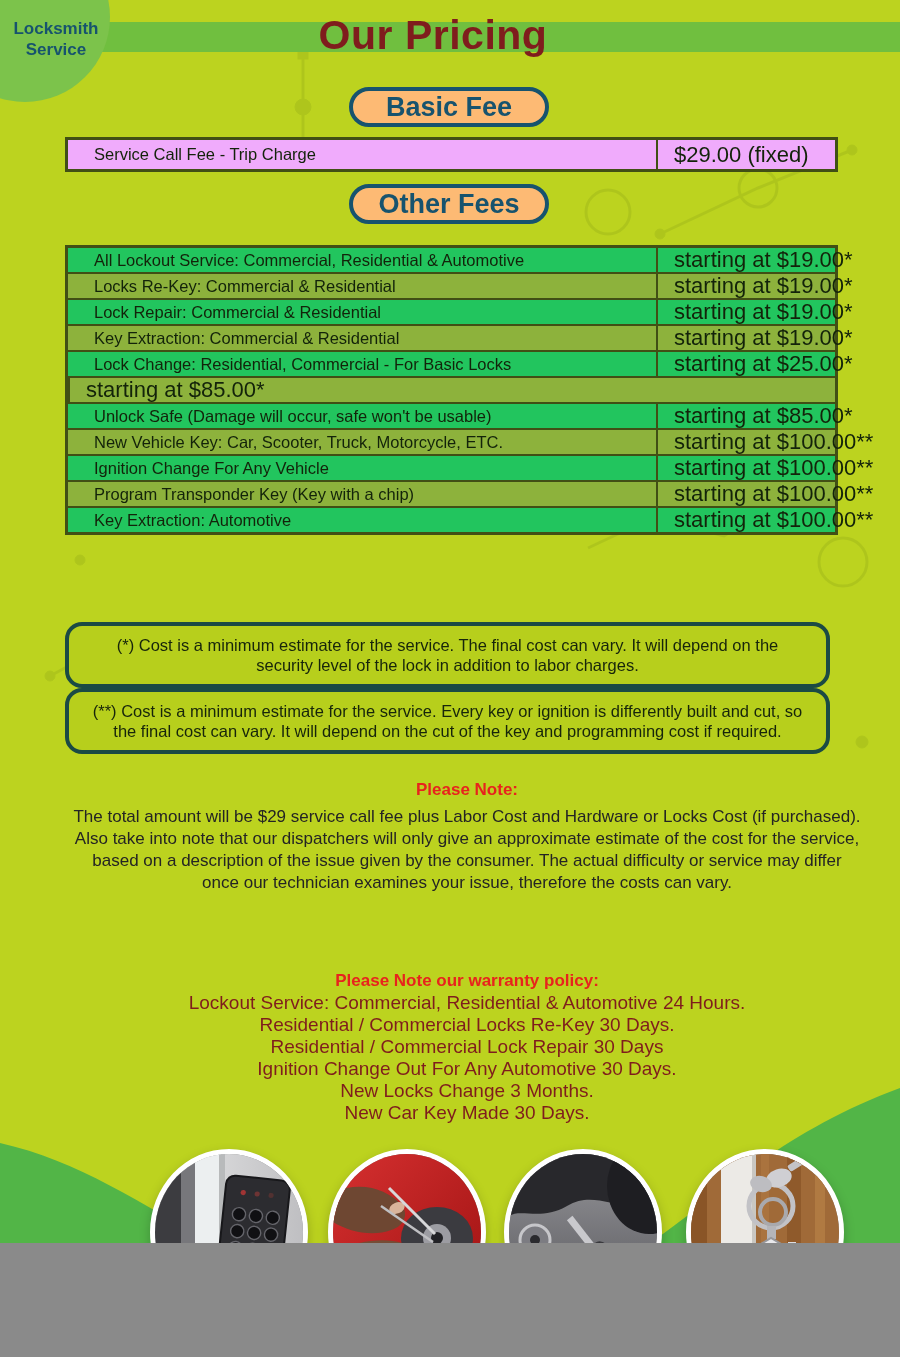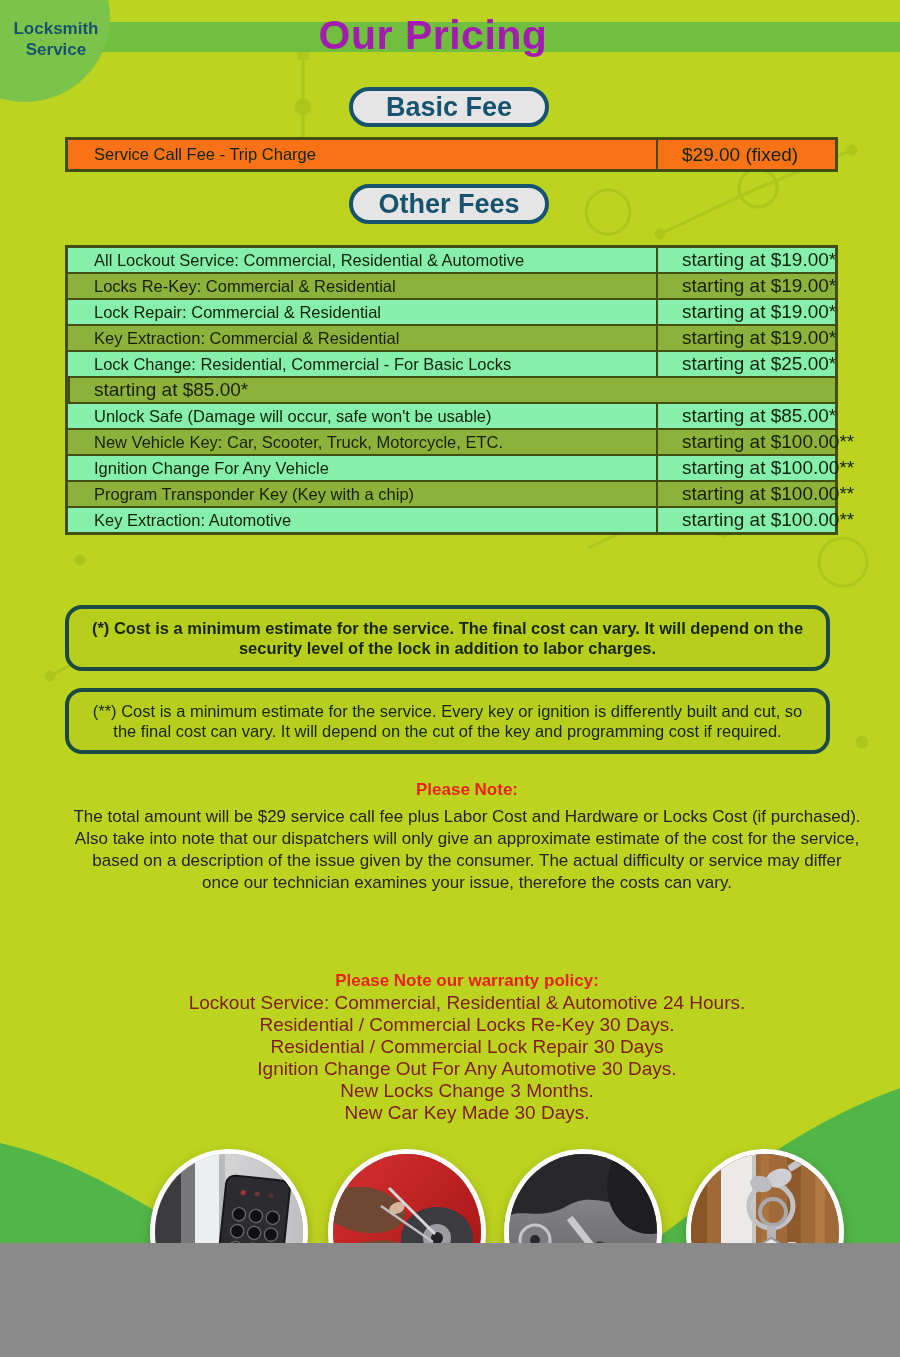--- a/index.html
+++ b/index.html
@@ -5,42 +5,42 @@
   html,body{margin:0;padding:0;background:#8a8a8a;}
   .page{
     position:relative;width:900px;height:1243px;margin:0 auto;
     background:#bcd31f;overflow:hidden;
     font-family:"Liberation Sans","DejaVu Sans",sans-serif;
   }
   .deco{position:absolute;left:0;top:0;width:900px;height:1357px;pointer-events:none;}
   .band{position:absolute;left:0;top:22px;width:900px;height:30px;background:#70bf3f;}
   .logo-circle{position:absolute;left:-60px;top:-68px;width:170px;height:170px;border-radius:50%;background:#7cc34b;}
   .logo-text{position:absolute;left:0;top:18px;width:112px;text-align:center;color:#17536e;font-weight:bold;font-size:17px;line-height:21px;}
-  .page-title{position:absolute;left:0;top:12px;width:866px;text-align:center;color:#a21caf;font-size:41px;font-weight:bold;letter-spacing:.5px;}
-  .pill{position:absolute;left:349px;width:192px;height:32px;background:#e5e5e5;border:4px solid #17536e;border-radius:21px;
+  .page-title{position:absolute;left:0;top:12px;width:866px;text-align:center;color:#7f1d1d;font-size:41px;font-weight:bold;letter-spacing:.5px;}
+  .pill{position:absolute;left:349px;width:192px;height:32px;background:#fdba74;border:4px solid #17536e;border-radius:21px;
         text-align:center;line-height:32px;font-size:27px;font-weight:bold;color:#17536e;}
   .pill.basic{top:87px;}
   .pill.other{top:184px;}
   .fee-table{position:absolute;left:65px;width:767px;border:3px solid #414f15;}
   .fee-table.basic{top:137px;}
   .fee-table.other{top:245px;}
   .fee-row{display:flex;align-items:stretch;}
   .fee-table.other .fee-row + .fee-row{border-top:2px solid #414f15;}
   .fee-label{flex:0 0 588px;box-sizing:border-box;padding:0 8px 0 26px;font-size:16.5px;color:#13230a;
              white-space:nowrap;overflow:hidden;display:flex;align-items:center;}
-  .fee-price{flex:1;box-sizing:border-box;border-left:2px solid #414f15;padding-left:24px;font-size:19px;color:#13230a;
+  .fee-price{flex:1;box-sizing:border-box;border-left:2px solid #414f15;padding-left:16px;font-size:22px;color:#13230a;
              white-space:nowrap;display:flex;align-items:center;}
-  .fee-table.basic .fee-row{height:29px;background:#f97316;text-align:center;}
+  .fee-table.basic .fee-row{height:29px;background:#f0abfc;text-align:center;}
   .fee-table.other .fee-row{height:24px;}
-  .row-light{background:#86efac;}
+  .row-light{background:#22c55e;}
   .row-dark{background:#8db23c;}
   .note-box{position:absolute;left:65px;width:765px;box-sizing:border-box;background:#b7cf1c;
             border:4px solid #1b4a44;border-radius:17px;padding:9px 22px;
             text-align:center;font-size:16.5px;line-height:20px;color:#17250b;}
-  .note-box.n1{top:605px;font-weight:bold;}
+  .note-box.n1{top:622px;}
   .note-box.n2{top:688px;}
   .center-col{position:absolute;left:62px;width:810px;text-align:center;}
   .red-heading{color:#e8231d;font-weight:bold;font-size:17px;line-height:22px;}
   .body-par{margin:5px auto 0;width:790px;color:#242424;font-size:17px;line-height:22px;}
   .warranty-line{color:#7f1d1d;font-size:19px;line-height:22px;}
   .please-note{top:779px;}
   .warranty{top:943px;margin-top:27px;}
   .wave{position:absolute;left:0;top:0;width:900px;height:1357px;}
   .cat-circle{position:absolute;top:1149px;width:148px;height:156px;border-radius:50%;
               border:5px solid #ffffff;overflow:hidden;background:#888;

